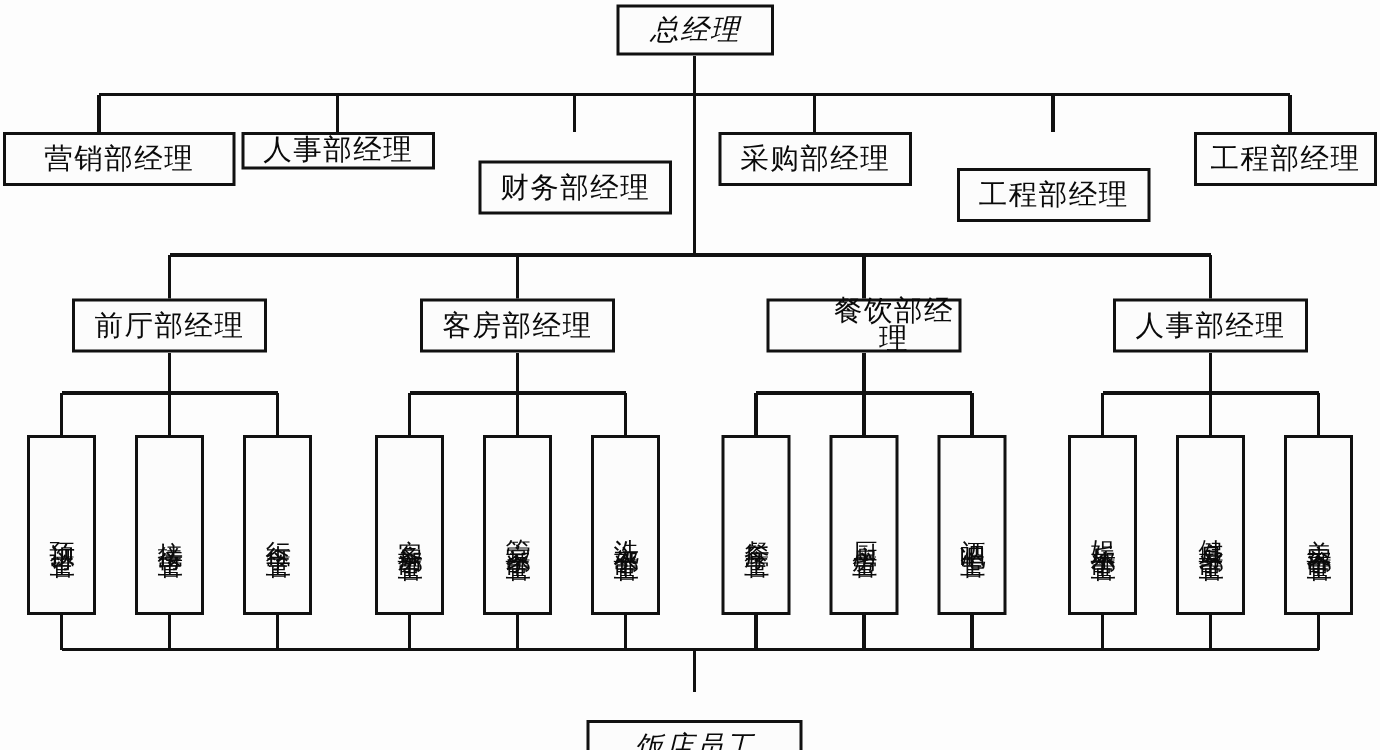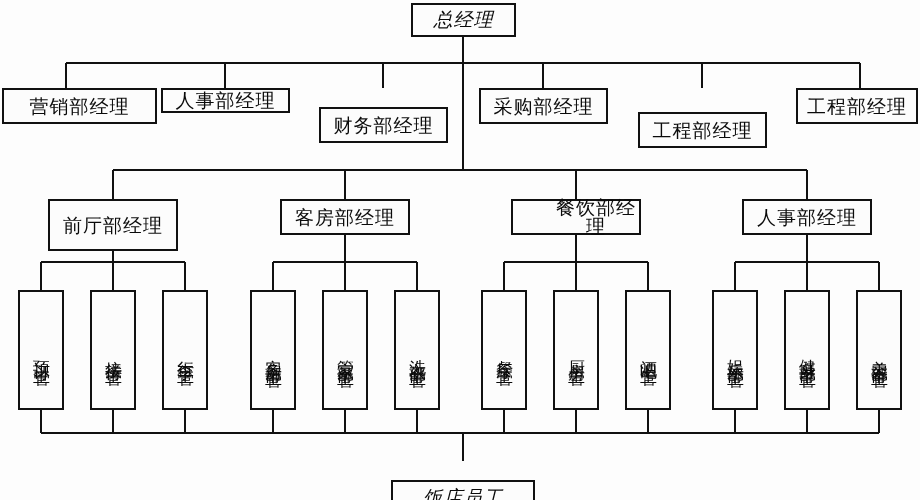--- a/index.html
+++ b/index.html
@@ -146,21 +146,21 @@
   <div class="node h" style="left:479px; top:88px; width:129px; height:36px;text-align:right;">
     <span>采购部经理</span>
   </div>
   <div class="node h" style="left:638px; top:88px; width:129px; height:36px;margin-top:24px;">
     <span>工程部经理</span>
   </div>
   <div class="node h" style="left:796px; top:88px; width:122px; height:36px;">
     <span>工程部经理</span>
   </div>
 
-  <div class="node h" style="left:48px; top:199px; width:130px; height:52px;">
+  <div class="node h" style="left:48px; top:199px; width:130px; height:36px;">
     <span>前厅部经理</span>
   </div>
   <div class="node h" style="left:280px; top:199px; width:130px; height:36px;">
     <span>客房部经理</span>
   </div>
   <div class="node h" style="left:511px; top:199px; width:130px; height:36px;padding-left:40px;">
     <span>餐饮部经理</span>
   </div>
   <div class="node h" style="left:742px; top:199px; width:130px; height:36px;">
     <span>人事部经理</span>

